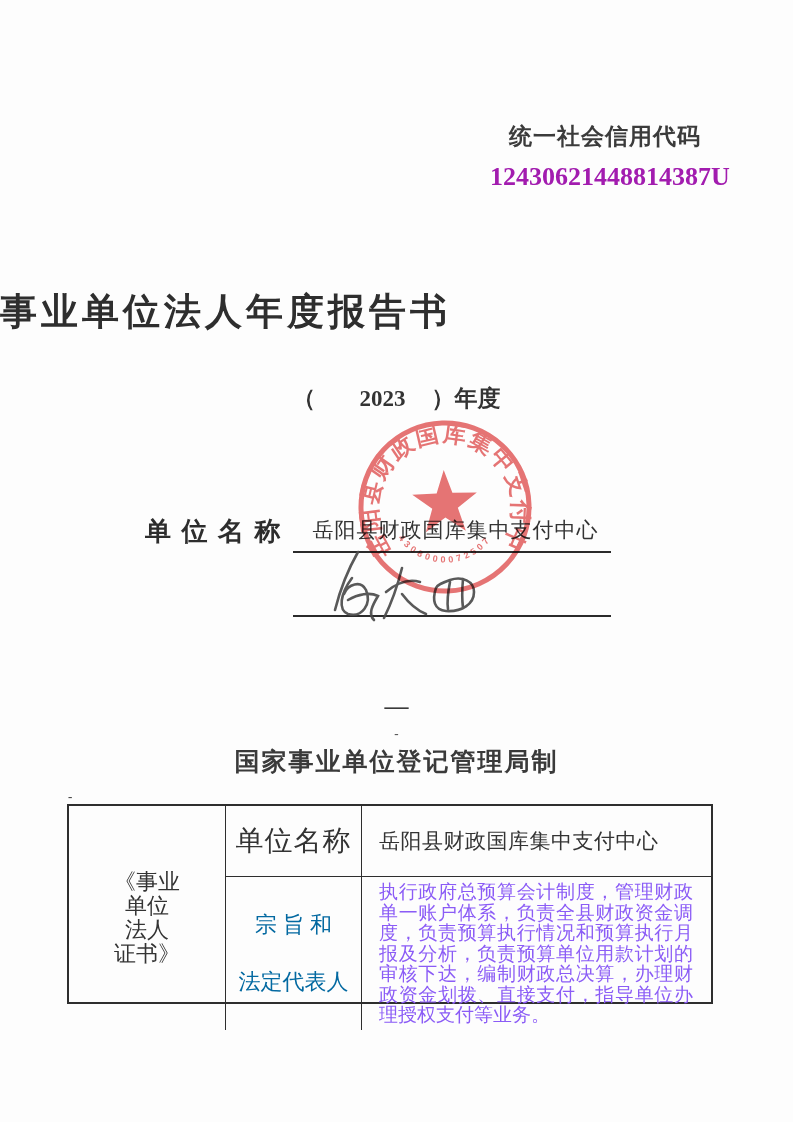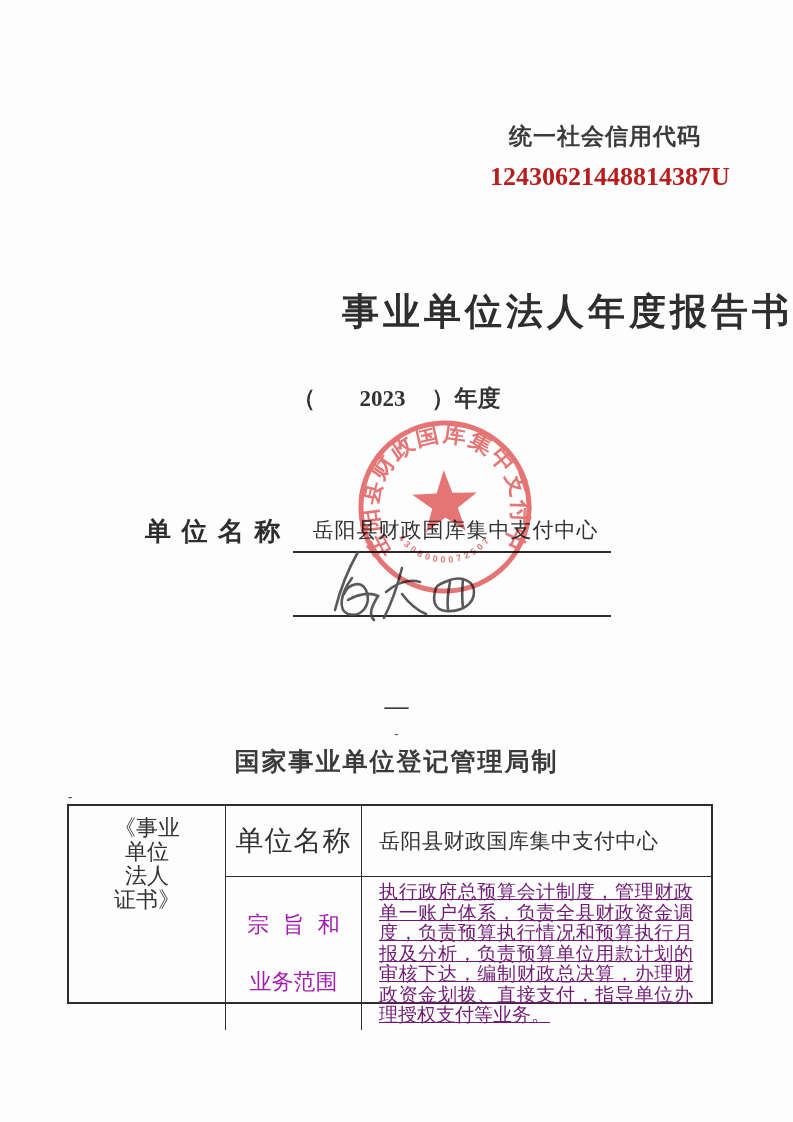--- a/index.html
+++ b/index.html
@@ -15,28 +15,28 @@
   .abs{position:absolute;}
 
   
   .credit-label{
     left:505px;top:121px;width:200px;
     font-size:23px;font-weight:bold;color:#3b3b3b;
     text-align:center;letter-spacing:1px;white-space:nowrap;
   }
   .credit-value{
     left:490px;top:162px;width:210px;
-    font-size:26px;font-weight:bold;color:#b91c1c;
+    font-size:26px;font-weight:bold;color:#a21caf;
     text-align:center;letter-spacing:0px;white-space:nowrap;
   }
 
   
   .doc-title{
     left:0;top:287px;width:793px;margin:0;
-    text-align:right;
+    text-align:left;
     font-family:"Liberation Sans","DejaVu Sans",sans-serif;
     font-weight:bold;font-size:37px;color:#2e2e2e;
     letter-spacing:4px;white-space:nowrap;
   }
   
   .year-line{
     left:0;top:383px;width:793px;
     text-align:center;font-size:23px;font-weight:bold;color:#333;
     white-space:nowrap;
   }
@@ -97,21 +97,21 @@
     display:grid;
     grid-template-columns:157px 136px 1fr;
     grid-template-rows:71px 1fr;
     box-sizing:border-box;
     background:#fdfdfd;
   }
   .cert-table .cell{box-sizing:border-box;}
   .cell-side{
     grid-row:1 / 3;grid-column:1;
     border-right:1.5px solid #2e2e2e;
-    display:flex;flex-direction:column;justify-content:flex-start;
+    display:flex;flex-direction:column;justify-content:center;
     align-items:center;padding:10px 0;
     font-size:22px;color:#333;
   }
   .cell-side div{line-height:24px;}
   .cell-r1-label{
     grid-row:1;grid-column:2;
     border-right:1.5px solid #2e2e2e;border-bottom:1.5px solid #2e2e2e;
     display:flex;align-items:center;justify-content:center;
     font-size:28px;color:#333;letter-spacing:1px;
   }
@@ -119,28 +119,27 @@
     grid-row:1;grid-column:3;
     border-bottom:1.5px solid #2e2e2e;
     display:flex;align-items:center;
     padding-left:17px;font-size:21px;color:#333;letter-spacing:.5px;
   }
   .cell-r2-label{
     grid-row:2;grid-column:2;
     border-right:1.5px solid #2e2e2e;
     display:flex;flex-direction:column;justify-content:center;
     align-items:center;gap:27px;
-    font-size:22px;color:#a21caf;font-family:Liberation Mono, monospace;
+    font-size:22px;color:#0369a1;
   }
   .cell-r2-value{
     grid-row:2;grid-column:3;
     padding:5px 18px 4px 17px;
-    font-size:19px;line-height:20.5px;color:#701a75;
+    font-size:19px;line-height:20.5px;color:#8b5cf6;
     text-align:justify;
-    text-decoration:underline;
   }
 </style>
 </head>
 <body>
 
 <div class="page">
 
   <div class="abs credit-label">统一社会信用代码</div>
   <div class="abs credit-value">12430621448814387U</div>
 
@@ -194,18 +193,18 @@
     <div class="cell cell-side">
       <div>《事业</div>
       <div>单位</div>
       <div>法人</div>
       <div>证书》</div>
     </div>
     <div class="cell cell-r1-label">单位名称</div>
     <div class="cell cell-r1-value">岳阳县财政国库集中支付中心</div>
     <div class="cell cell-r2-label">
       <div>宗 旨 和</div>
-      <div>业务范围</div>
+      <div>法定代表人</div>
     </div>
     <div class="cell cell-r2-value">执行政府总预算会计制度，管理财政单一账户体系，负责全县财政资金调度，负责预算执行情况和预算执行月报及分析，负责预算单位用款计划的审核下达，编制财政总决算，办理财政资金划拨、直接支付，指导单位办理授权支付等业务。</div>
   </div>
 
 </div>
 
 </body></html>

